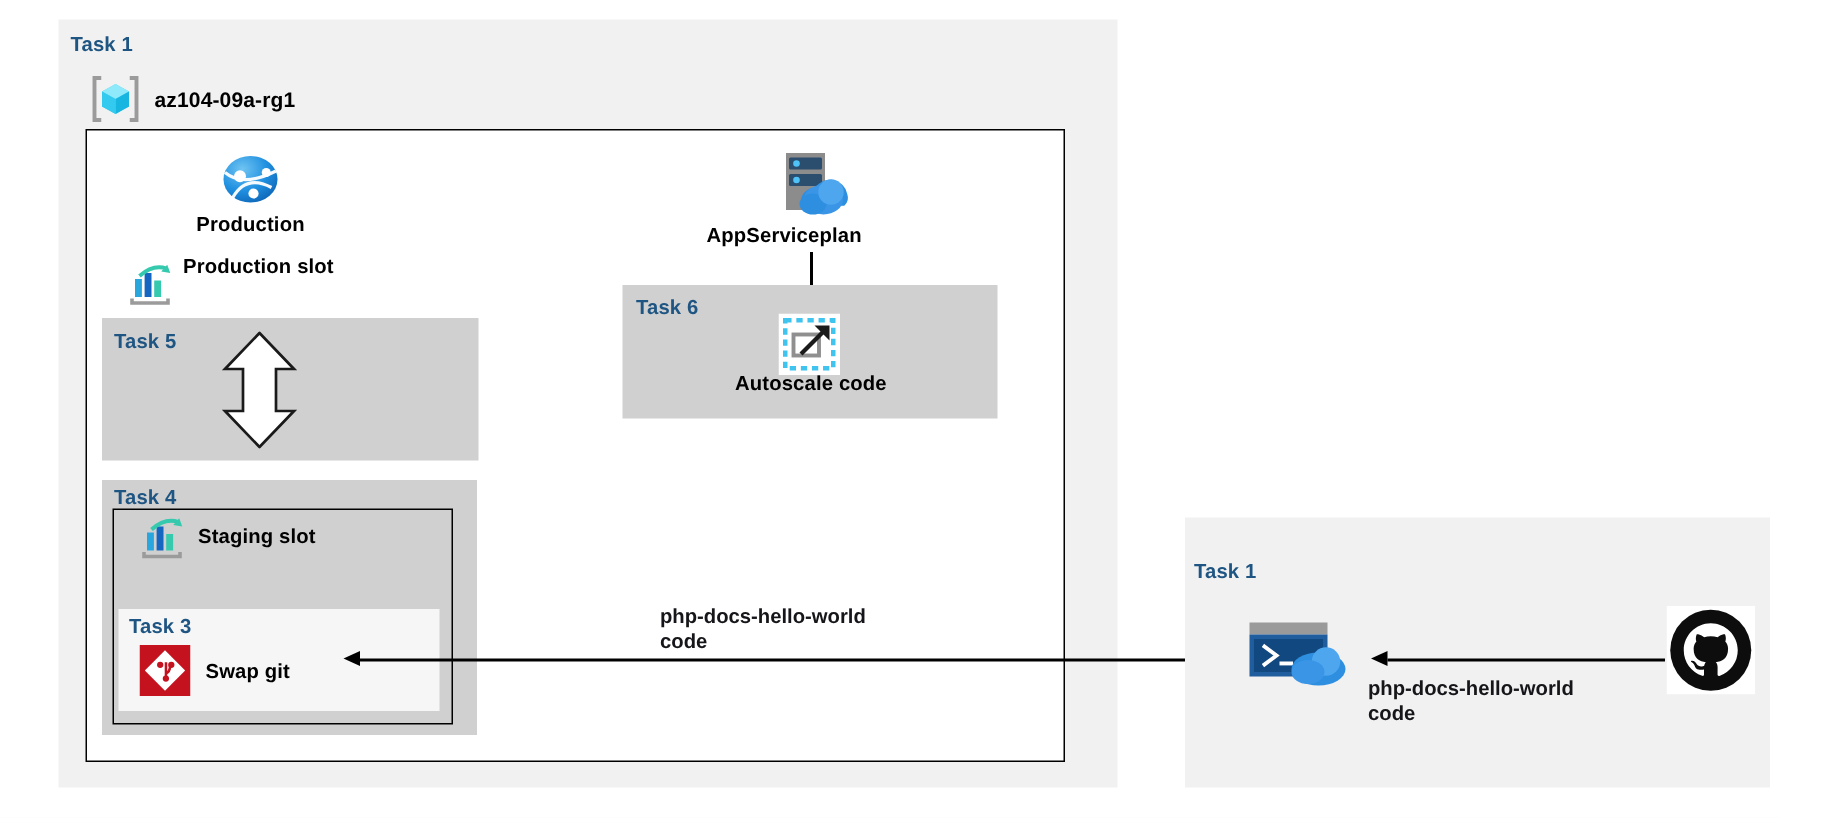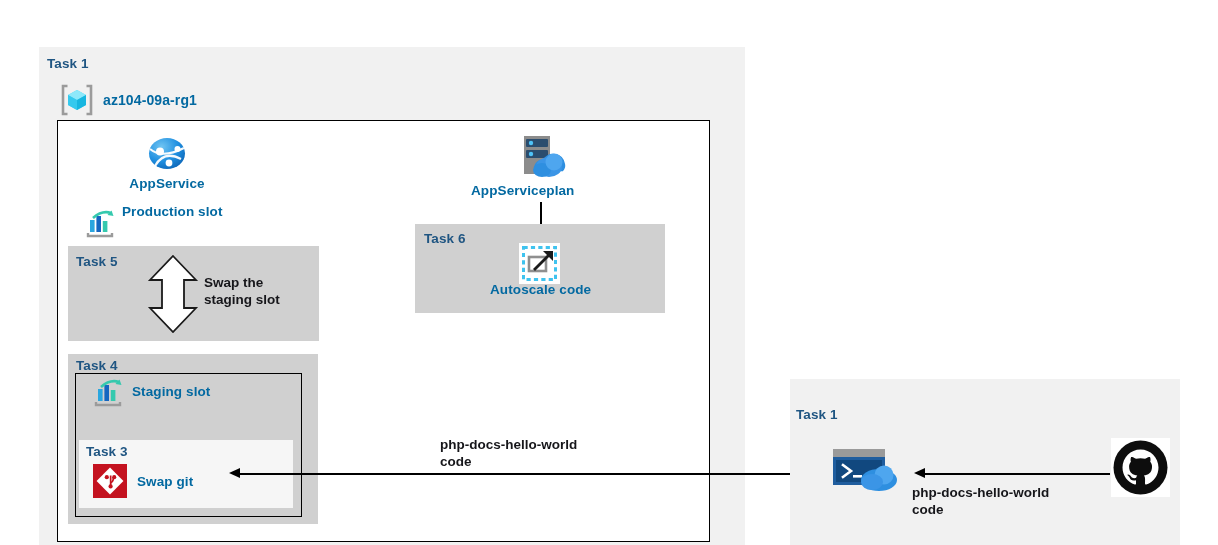--- a/index.html
+++ b/index.html
@@ -8,21 +8,21 @@
     background: #ffffff;
     font-family: "Liberation Sans", sans-serif;
   }
   #canvas {
     position: relative;
     width: 1218px;
     height: 545px;
     background: #ffffff;
     overflow: hidden;
   }
-  .abs { position: absolute; margin-top: 34px; }
+  .abs { position: absolute; }
 
   
   .panel-task1 {
     left: 39px; top: 13px; width: 706px; height: 512px;
     background: #f1f1f1;
   }
   .panel-task4 {
     left: 790px; top: 345px; width: 390px; height: 180px;
     background: #f1f1f1;
   }
@@ -57,21 +57,21 @@
 
   
   .task-label {
     color: #1f5582;
     font-weight: bold;
     font-size: 13.5px;
     letter-spacing: .1px;
     white-space: nowrap;
   }
   .node-label {
-    color: #0369a1;
+    color: #000000;
     font-weight: bold;
     font-size: 13.5px;
     white-space: nowrap;
     letter-spacing: .1px;
   }
   .multiline {
     color: #16161a;
     font-weight: bold;
     font-size: 13.5px;
     line-height: 17px;
@@ -137,45 +137,41 @@
         </radialGradient>
       </defs>
       <ellipse cx="19" cy="16.5" rx="18" ry="15.5" fill="url(#gA)"></ellipse>
       <path d="M2 12 Q14 22 36 11" fill="none" stroke="#ffffff" stroke-width="2.2" opacity=".95"></path>
       <path d="M7 29 Q16 13 33 22" fill="none" stroke="#ffffff" stroke-width="2.2" opacity=".95"></path>
       <circle cx="12" cy="14.5" r="4" fill="#ffffff"></circle>
       <circle cx="29.5" cy="12" r="3" fill="#ffffff"></circle>
       <circle cx="21" cy="26" r="3.4" fill="#ffffff"></circle>
     </svg>
   </div>
-  <div class="abs node-label" style="left:122px; top:142px; width:90px; text-align:center;">AppService</div>
+  <div class="abs node-label" style="left:122px; top:142px; width:90px; text-align:center;">Production</div>
 
   <div class="abs" style="left:85px; top:176px; width:30px; height:28px;">
     <svg class="icon" width="30" height="28" viewBox="0 0 30 28">
       <rect x="5" y="10" width="4.6" height="12" fill="#2aa6df"></rect>
       <rect x="11.4" y="6" width="4.6" height="16" fill="#1566c0"></rect>
       <rect x="17.8" y="11" width="4.6" height="11" fill="#35c9ae"></rect>
       <path d="M3 23 L3 26 L27 26 L27 23" fill="none" stroke="#9b9b9b" stroke-width="2.4"></path>
       <path d="M8 8 Q17 0 26 3" fill="none" stroke="#35c9ae" stroke-width="2.6"></path>
       <polygon points="26.5,0.5 28.5,6 22.5,5" fill="#35c9ae"></polygon>
     </svg>
   </div>
   <div class="abs node-label" style="left:122px; top:170px;">Production slot</div>
 
   <div class="abs box-task5"></div>
   <div class="abs task-label" style="left:76px; top:220px;">Task 5</div>
 
   <div class="abs" style="left:147px; top:221px; width:52px; height:78px;">
     <svg class="icon" width="52" height="78" viewBox="0 0 52 78">
       <polygon points="26,1 49,25 37,25 37,53 49,53 26,77 3,53 15,53 15,25 3,25" fill="#ffffff" stroke="#1a1a1a" stroke-width="1.8" stroke-linejoin="miter"></polygon>
     </svg>
-  </div>
-  <div class="abs multiline left" style="left:204px; top:240px; width:110px;">
-    <div>Swap the</div>
-    <div>staging slot</div>
   </div>
 
   <div class="abs box-task2"></div>
   <div class="abs task-label" style="left:76px; top:324px;">Task 4</div>
 
   <div class="abs box-staging"></div>
 
   <div class="abs" style="left:93px; top:345px; width:30px; height:28px;">
     <svg class="icon" width="30" height="28" viewBox="0 0 30 28">
       <rect x="5" y="10" width="4.6" height="12" fill="#2aa6df"></rect>

